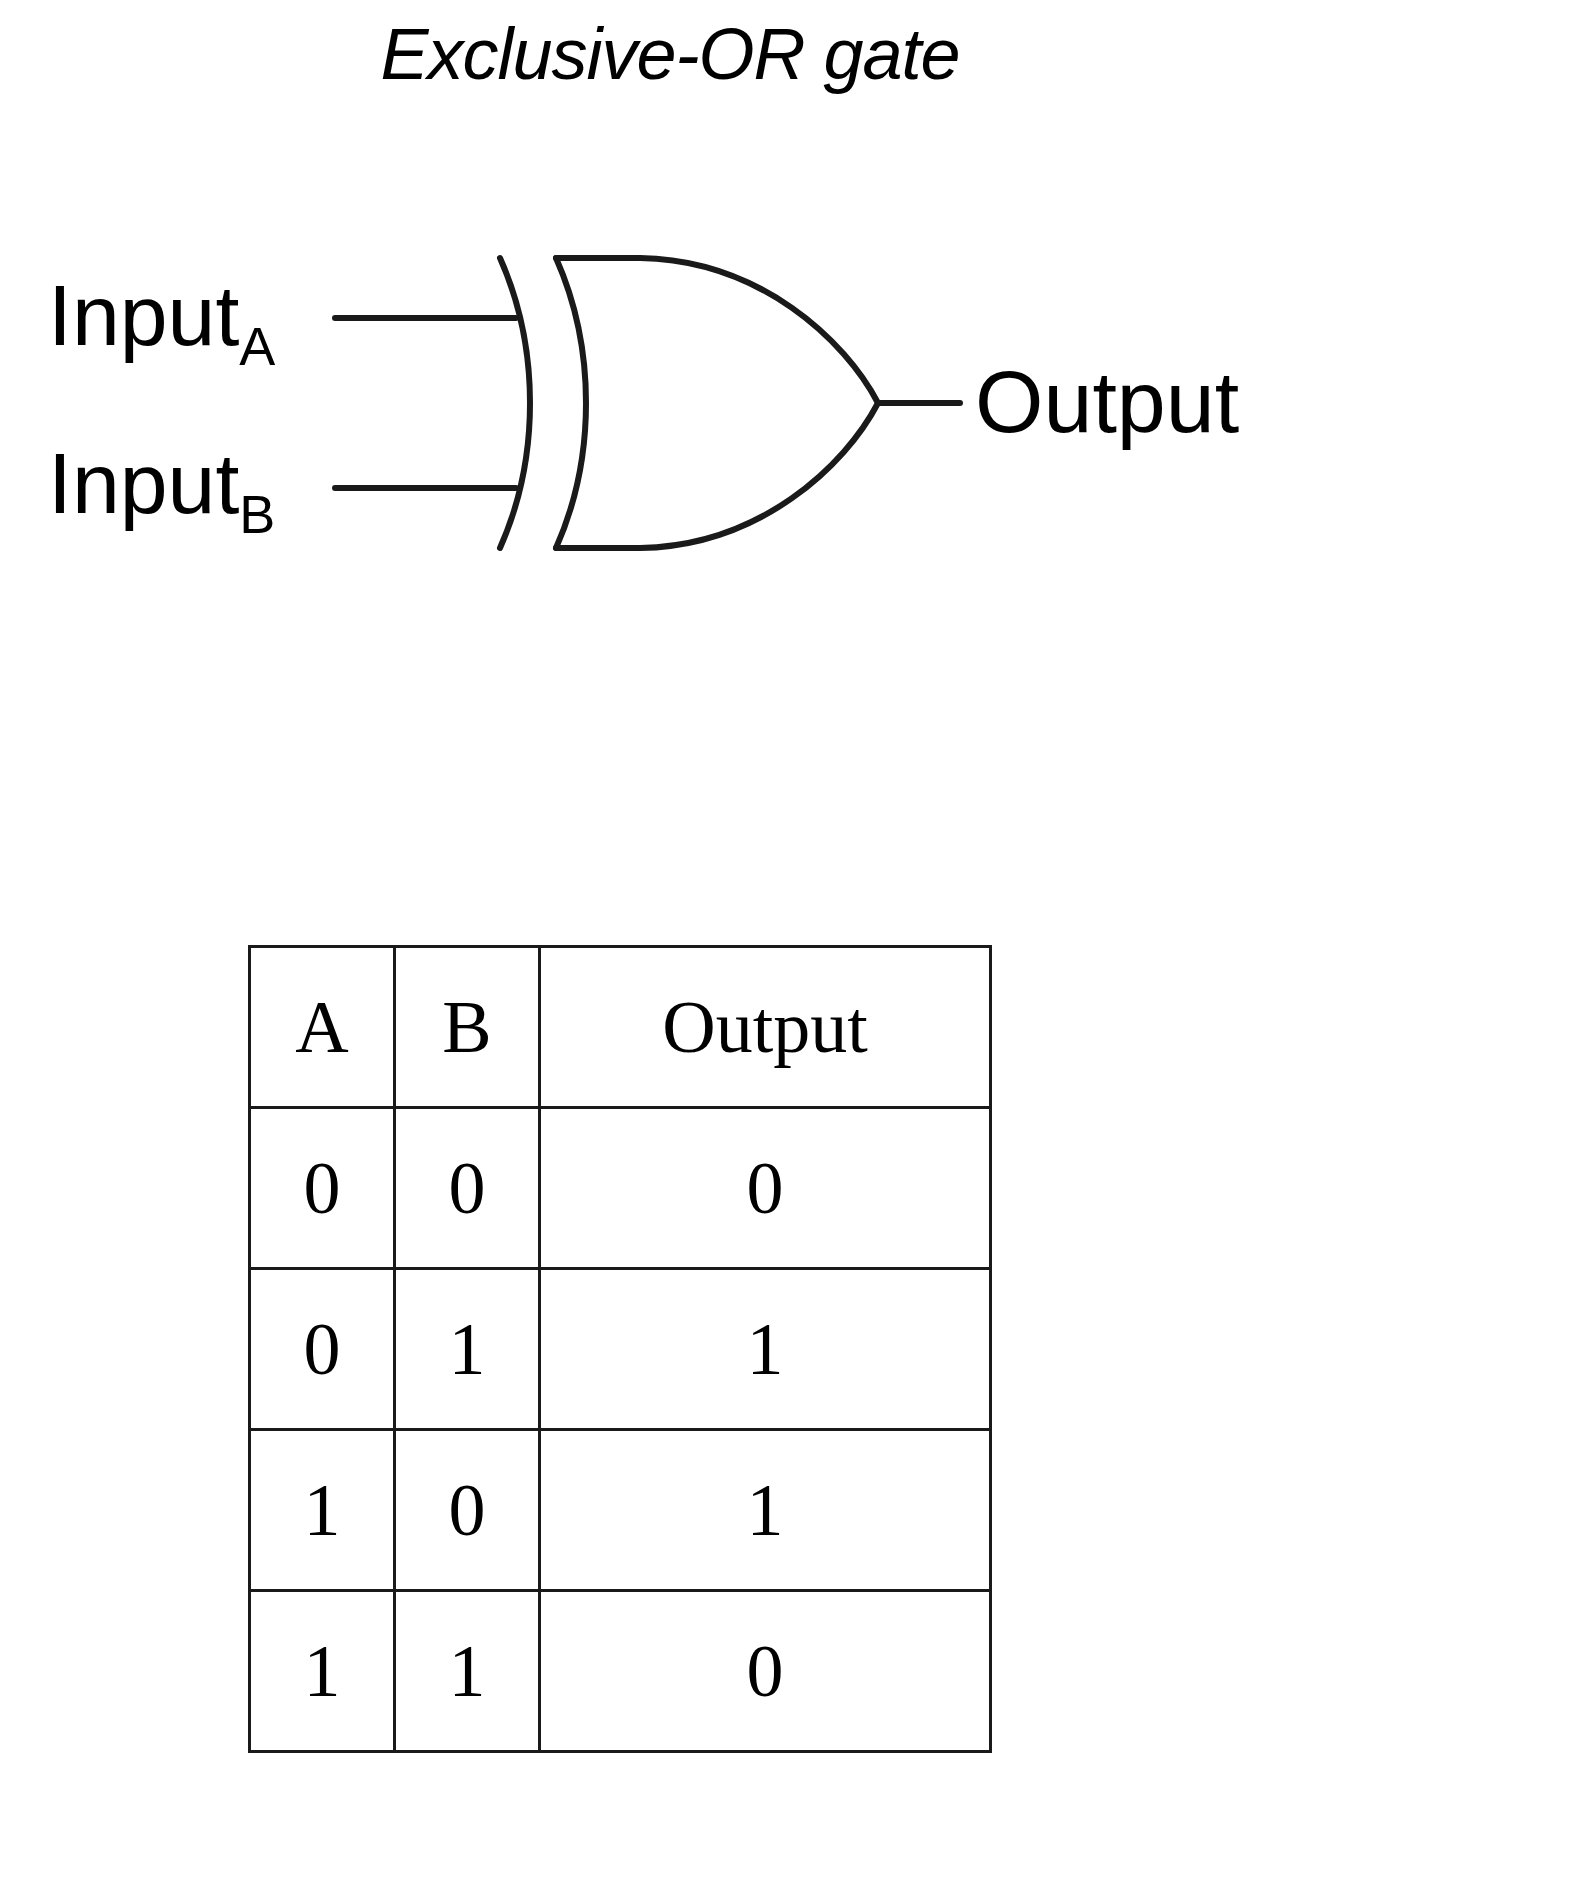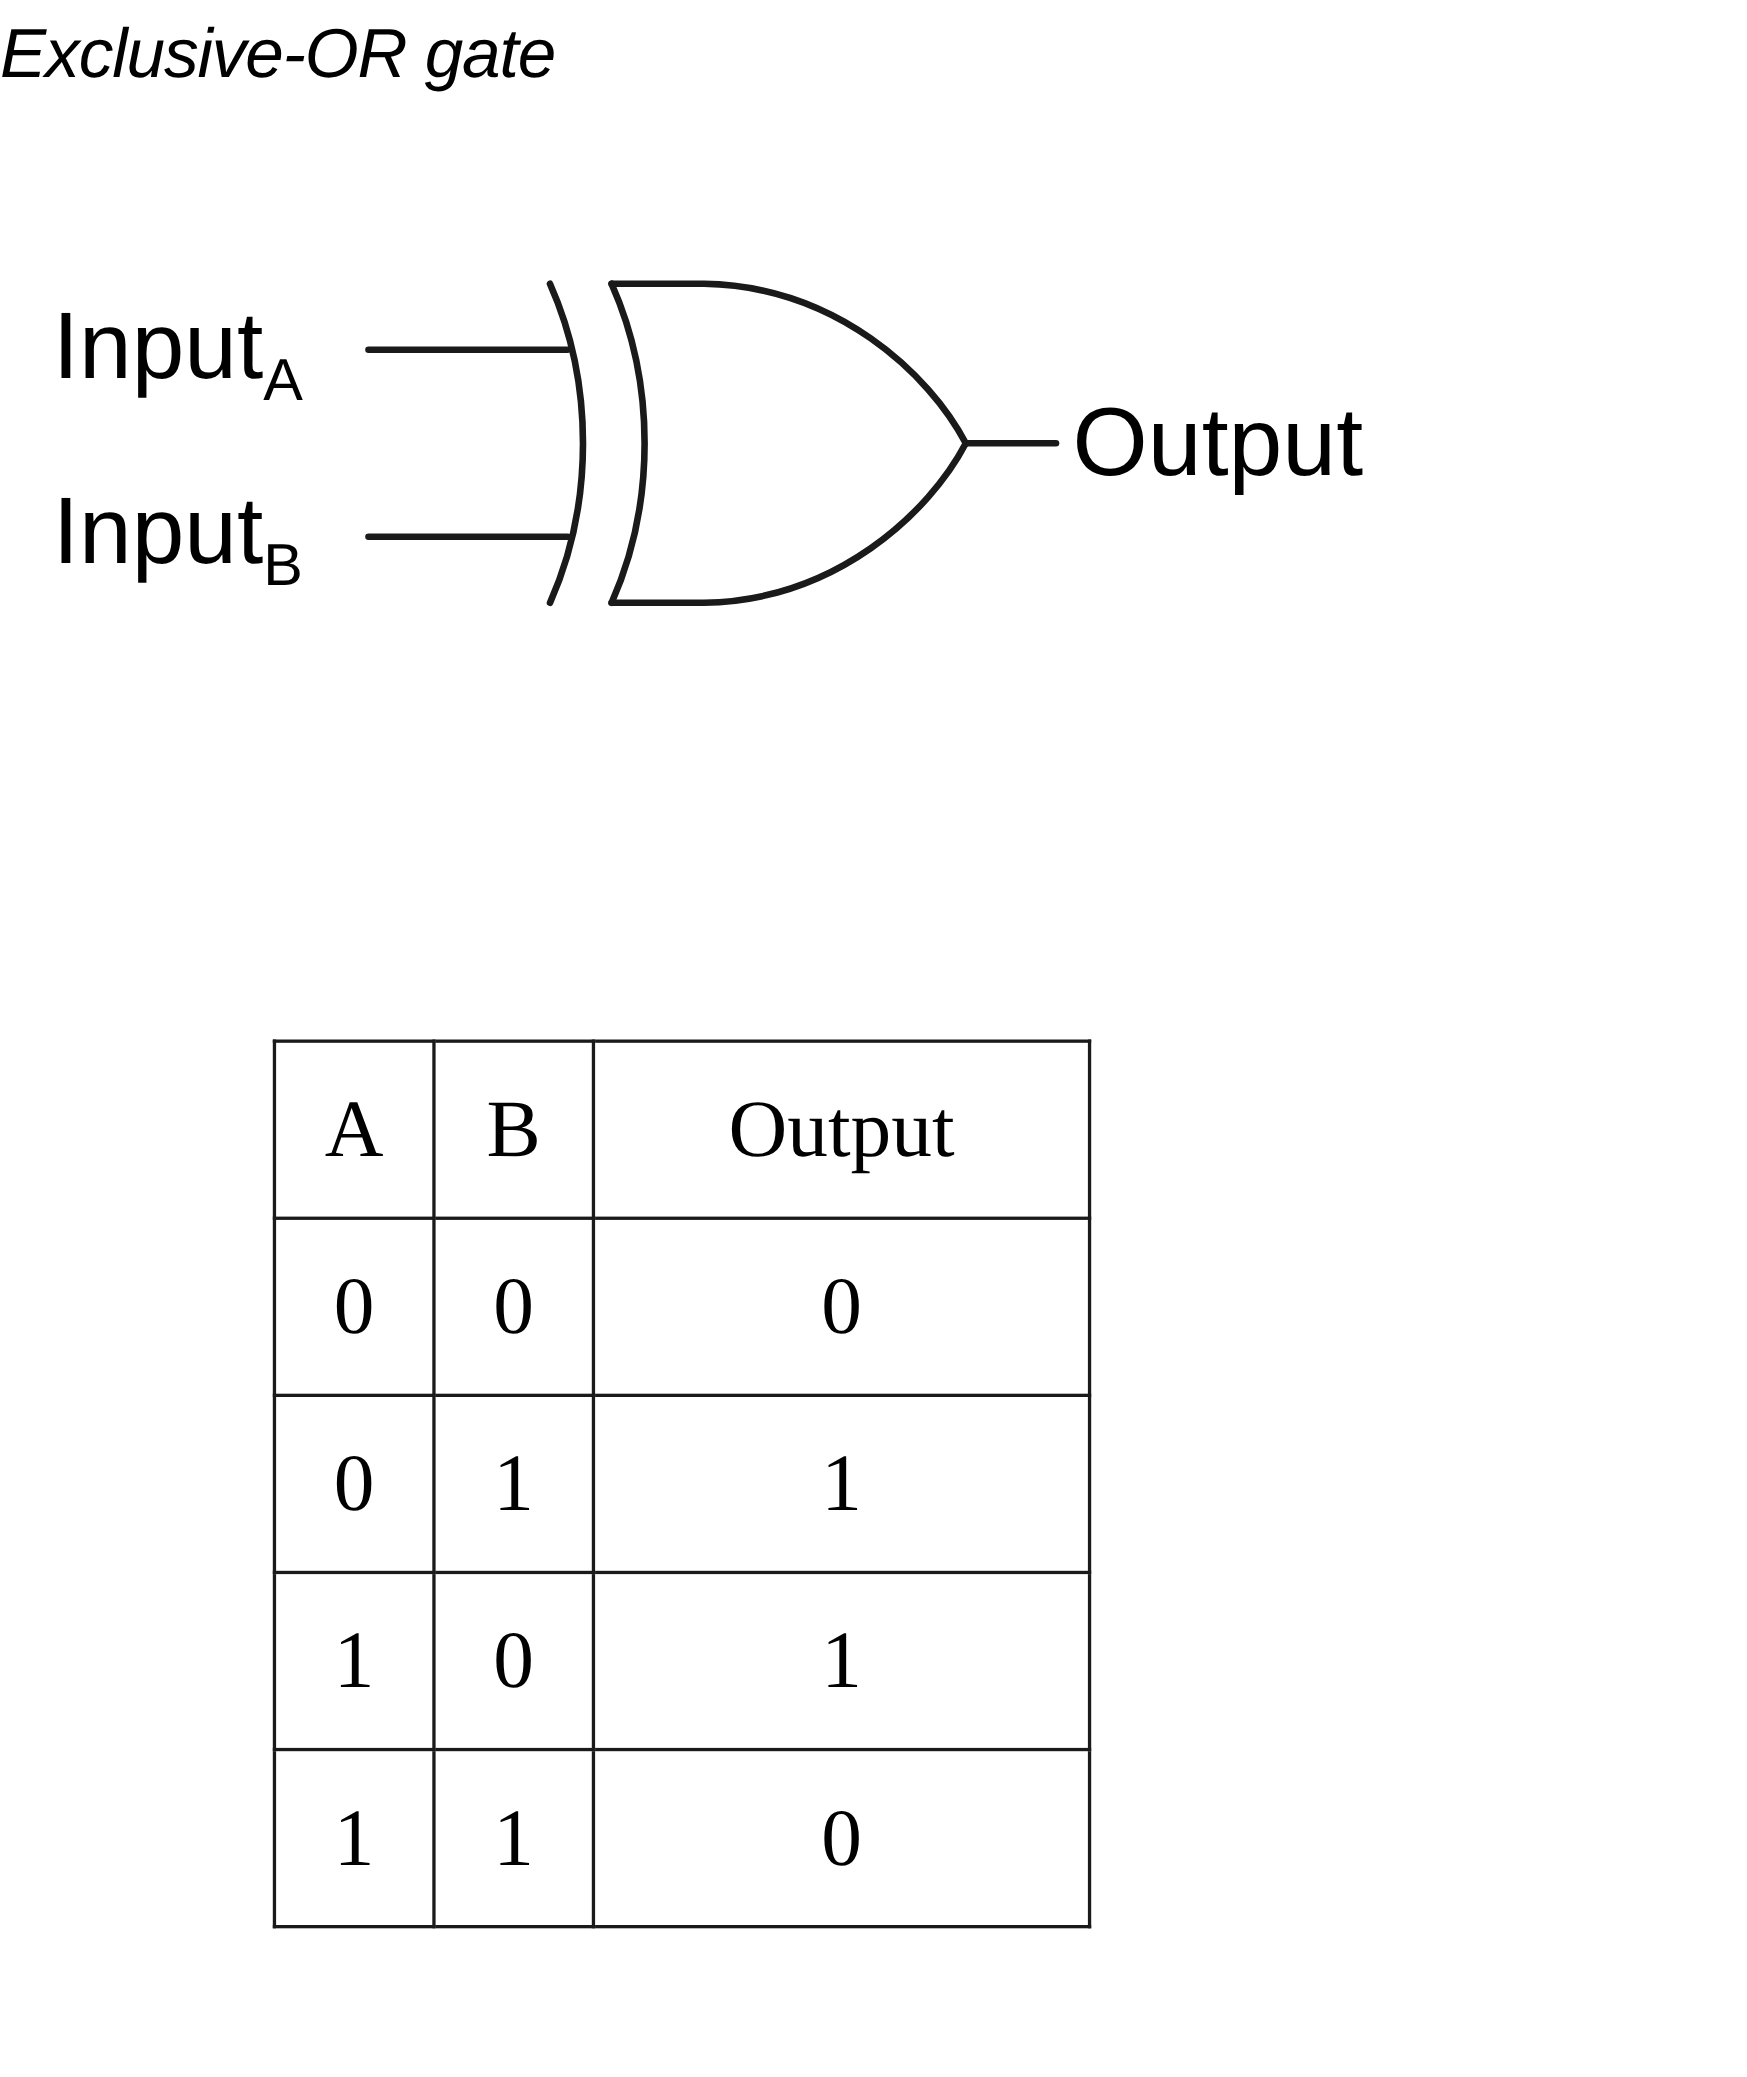--- a/index.html
+++ b/index.html
@@ -15,25 +15,25 @@
     color: #000000;
     overflow: hidden;
   }
 
   
   #title {
     position: absolute;
     left: 0;
     top: 18px;
     width: 1340px;
-    text-align: left;
+    text-align: center;
     font-family: "Liberation Sans", sans-serif;
     font-style: italic;
     font-weight: 400;
-    font-size: 63px;
+    font-size: 72px;
     letter-spacing: -1px;
     line-height: 1.0;
     white-space: nowrap;
   }
 
   
   #gate-figure {
     position: absolute;
     left: 0;
     top: 230;

